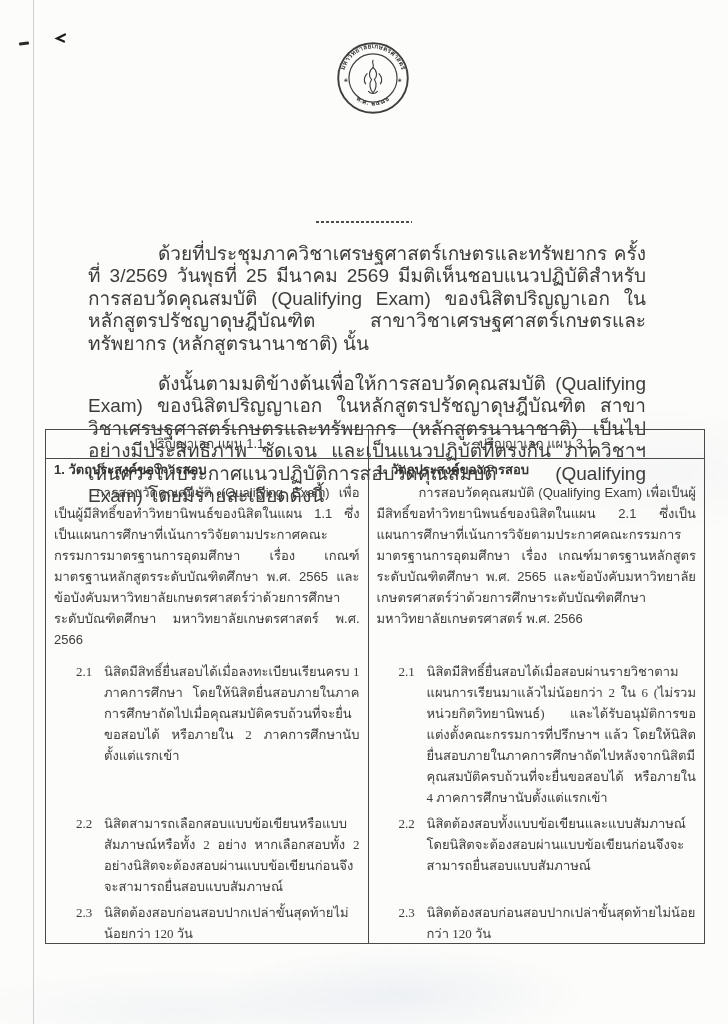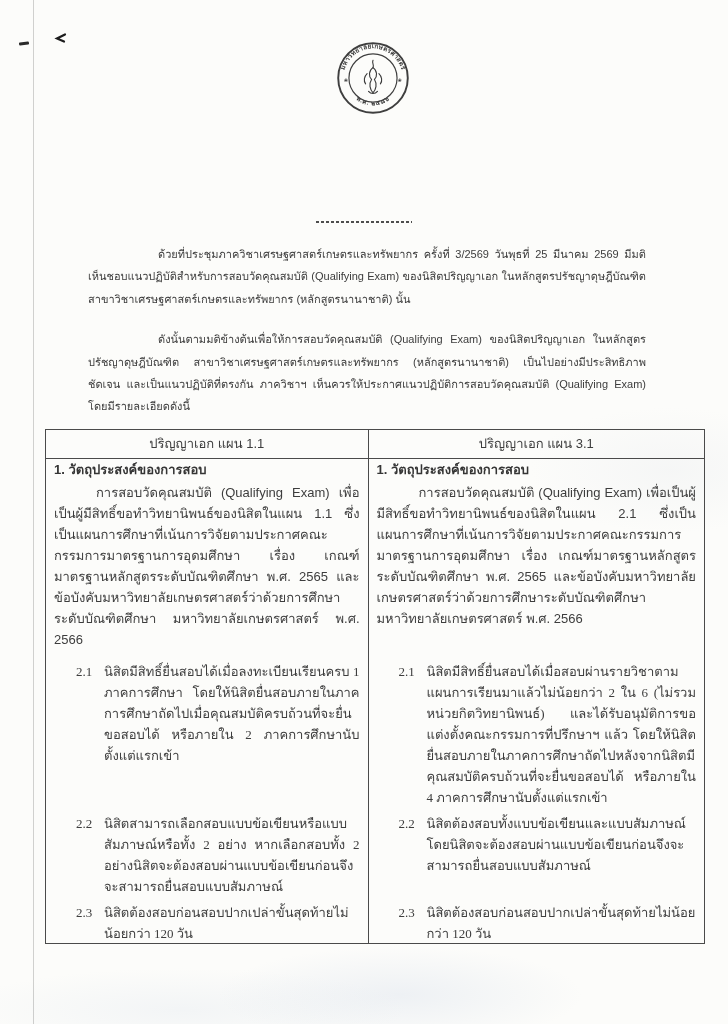--- a/index.html
+++ b/index.html
@@ -14,21 +14,21 @@
     overflow:hidden;
     font-family:"Liberation Sans","DejaVu Sans",sans-serif;
     color:#3d3d3d;
   }
   .fold-line{position:absolute;left:33px;top:0;width:1px;height:1024px;background:rgba(95,95,95,0.28);}
   .pen-dash{position:absolute;left:19px;top:42px;width:10px;height:3px;background:#2a2a2a;transform:rotate(-7deg);border-radius:1px;}
   .pen-check{position:absolute;left:54px;top:30px;}
   .seal{position:absolute;left:336px;top:41px;width:74px;height:74px;}
   .title-block{position:absolute;top:139px;left:0;width:728px;text-align:center;font-weight:bold;font-size:15px;line-height:27.5px;color:#383838;}
   .dashline{position:absolute;top:221px;left:316px;width:96px;height:2px;background:repeating-linear-gradient(90deg,#4d4d4d 0 3px,transparent 3px 5px);}
-  .paras{position:absolute;top:243px;left:88px;width:558px;font-size:11px;line-height:22.4px;text-align:justify;color:#3c3c3c;}
+  .paras{position:absolute;top:243px;left:88px;width:558px;font-size:19px;line-height:22.4px;text-align:justify;color:#3c3c3c;}
   .paras p{margin:0;text-indent:70px;}
   .paras p + p{margin-top:18px;}
   .table-wrap{
     position:absolute;top:429px;left:45px;width:660px;height:515px;
     border:1.4px solid #4a4a4a;overflow:hidden;box-sizing:border-box;
   }
   table.qtable{border-collapse:collapse;width:100%;table-layout:fixed;font-size:13px;line-height:21px;color:#3d3d3d;}
   table.qtable col.c1{width:322px;}
   table.qtable td{vertical-align:top;padding:0 8px;}
   table.qtable td.lcell{border-right:1.4px solid #4a4a4a;}

